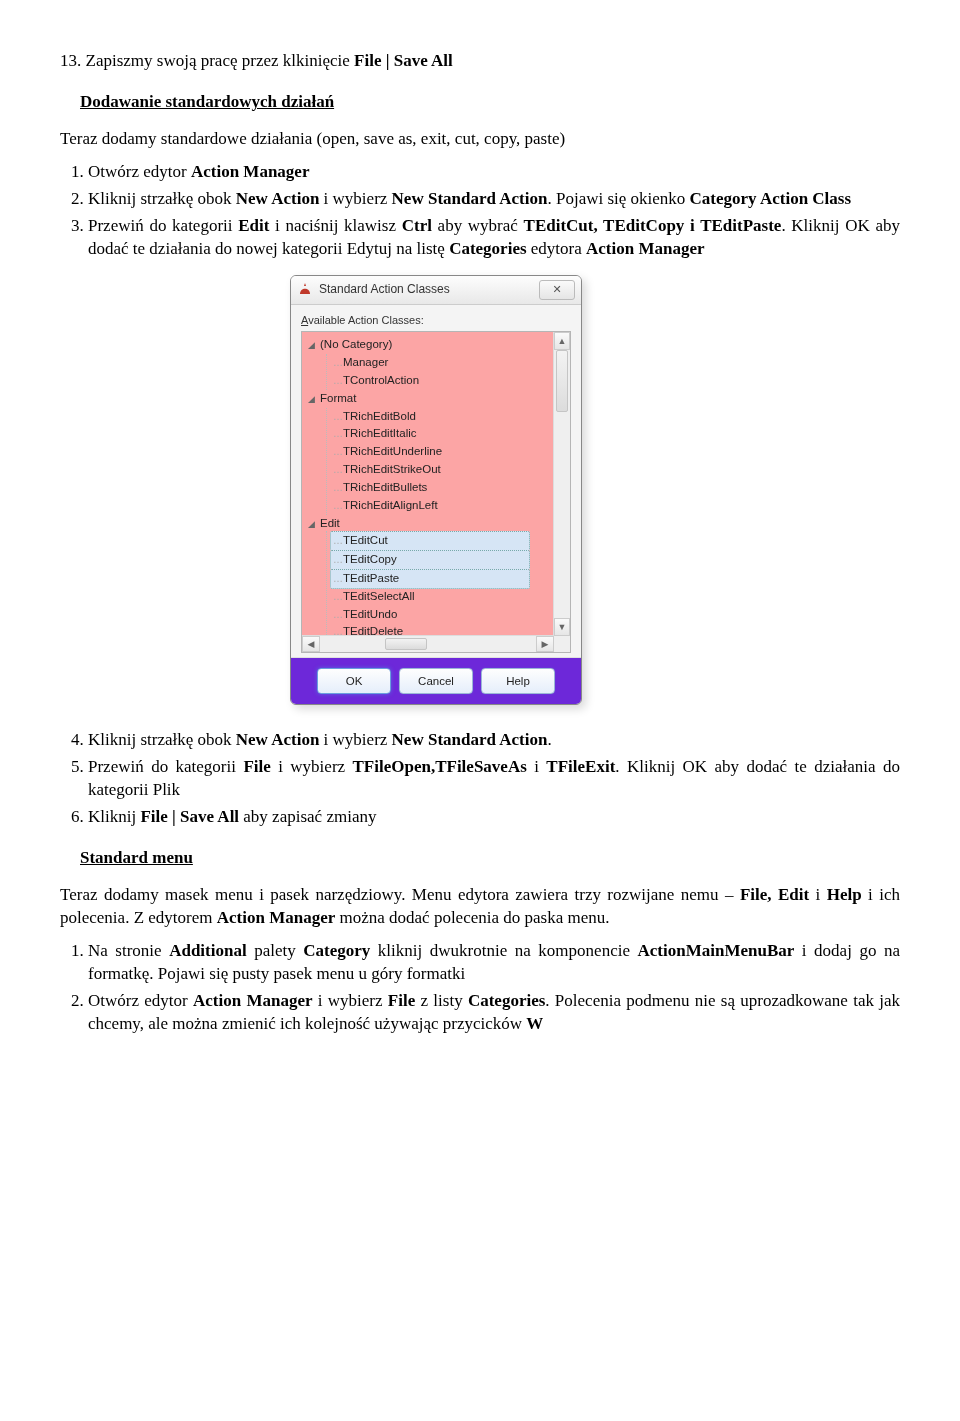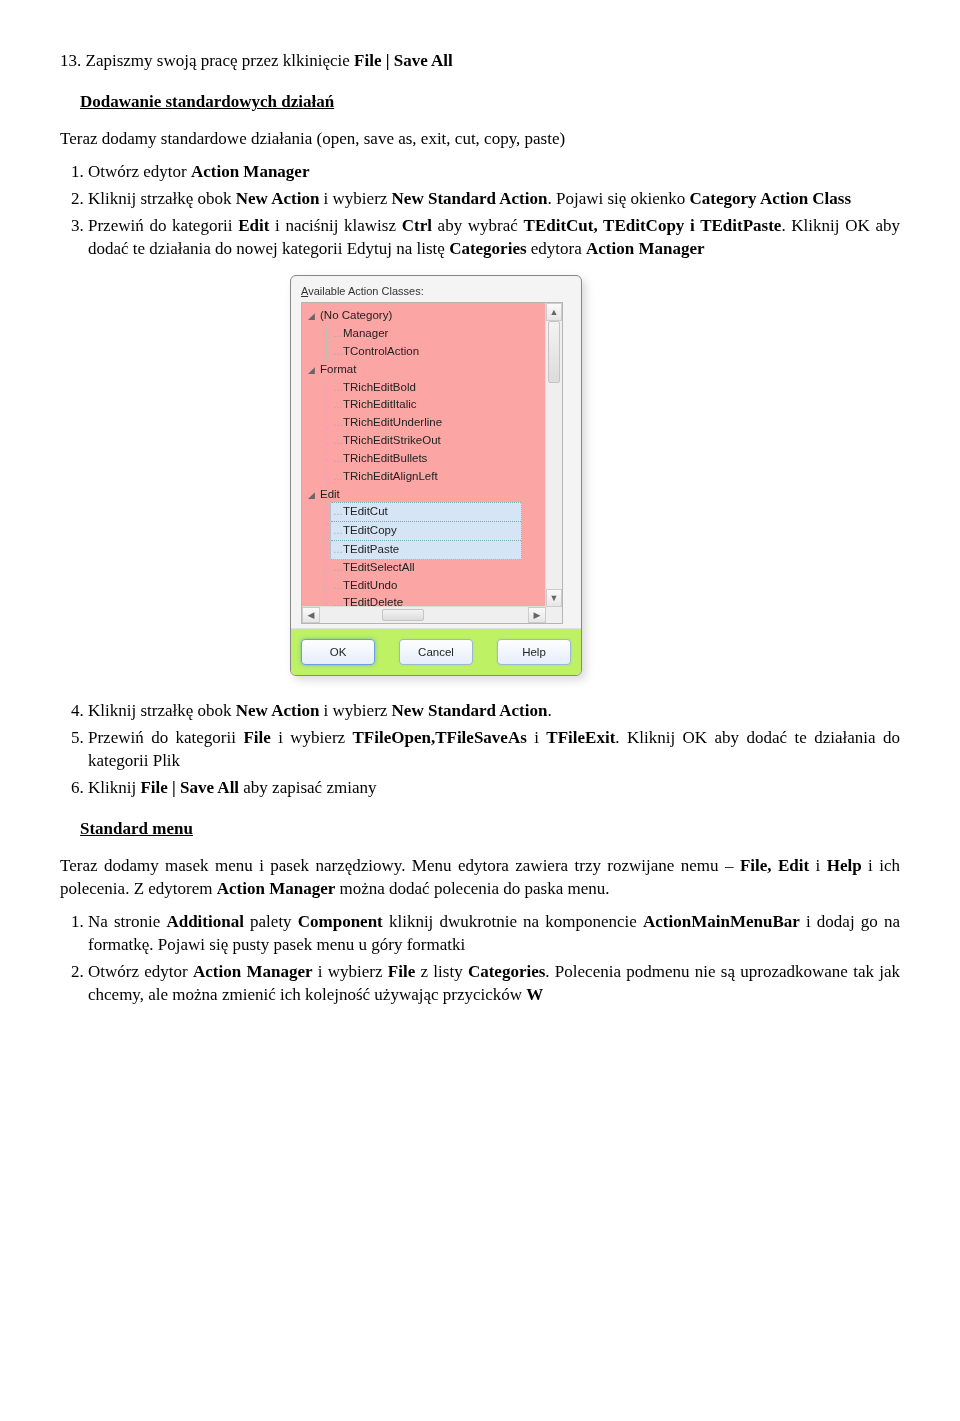--- a/index.html
+++ b/index.html
@@ -46,21 +46,21 @@
   }
   .titlebar .title { font-size: 12px; color:#333; }
   .closebox {
     position:absolute; right:6px; top:4px;
     width: 34px; height: 18px;
     border:1px solid #bbb; border-radius:3px;
     background: linear-gradient(#fafafa,#e5e5e5);
     display:flex; align-items:center; justify-content:center;
     font-size:11px; color:#555;
   }
-  .dlg-body { padding: 8px 18px 4px 10px; }
+  .dlg-body { padding: 8px 10px 4px 10px; }
   .avail-label { font-size:11px; color:#333; margin-bottom:4px; }
   .avail-label u { text-decoration: underline; }
   .listbox {
     border:1px solid #b5b5b5;
     background:#fca5a5;
     height: 320px;
     overflow:hidden;
     position:relative;
   }
   .tree { padding: 4px 0 4px 6px; font-size:11.5px; color:#222; line-height:1.55; }
@@ -79,21 +79,21 @@
   .list-scroll-v .arrow { height:16px; display:flex;align-items:center;justify-content:center;font-size:9px;color:#666; border:1px solid #ccc; background:linear-gradient(#fafafa,#e6e6e6);}
   .list-scroll-v .thumb { margin:0 2px; height:60px; background:linear-gradient(#f3f3f3,#dcdcdc); border:1px solid #c5c5c5; border-radius:2px; position:absolute; top:18px; left:0; right:0;}
   .list-scroll-h {
     position:absolute; left:0; right:16px; bottom:0; height:16px;
     background:#efefef; border-top:1px solid #ddd; display:flex; align-items:center;
   }
   .list-scroll-h .arrow { width:16px;height:14px;display:flex;align-items:center;justify-content:center;font-size:9px;color:#666;border:1px solid #ccc;background:linear-gradient(#fafafa,#e6e6e6);}
   .list-scroll-h .track { flex:1; position:relative; height:12px;}
   .list-scroll-h .thumb { position:absolute; left:30%; width:40px; top:0; bottom:0; background:linear-gradient(#f3f3f3,#dcdcdc); border:1px solid #c5c5c5; border-radius:2px;}
   .corner { position:absolute; right:0; bottom:0; width:16px;height:16px; background:#efefef;}
-  .btnrow { display:flex; gap:8px; padding:10px; justify-content:space-between; border-top:1px solid #e0e0e0; background:#bef264;}
+  .btnrow { display:flex; gap:8px; padding:10px; justify-content:center; border-top:1px solid #e0e0e0; background:#6d28d9;}
   .btn {
     min-width: 72px; height:24px;
     border:1px solid #9cb7d6; border-radius:4px;
     background: linear-gradient(#fefefe,#e5eefb);
     font-size:11.5px; color:#222;
     display:flex; align-items:center; justify-content:center;
     box-shadow: 0 0 2px rgba(100,150,220,0.3);
   }
   .btn.primary { box-shadow: 0 0 4px rgba(80,140,230,0.6); border-color:#6a9ede;}
 </style>
@@ -111,20 +111,32 @@
 <div class="para">Teraz dodamy standardowe działania (open, save as, exit, cut, copy, paste)</div>
 
 <ol class="ol-top">
   <li>Otwórz edytor <span class="bi">Action Manager</span></li>
   <li>Kliknij strzałkę obok <span class="bi">New Action</span>  i wybierz <span class="bi">New Standard Action</span>. Pojawi się okienko <span class="bi">Category Action Class</span></li>
   <li>Przewiń do kategorii <span class="bi">Edit</span>  i naciśnij klawisz <span class="bi">Ctrl</span>  aby wybrać <span class="bi">TEditCut, TEditCopy i TEditPaste</span>. Kliknij OK aby dodać te działania do nowej kategorii Edytuj na listę <span class="bi">Categories</span> edytora <span class="bi">Action Manager</span></li>
 </ol>
 
 <div class="dialog-wrap">
   <div class="dialog">
+    <div class="titlebar">
+      <span class="icon">
+        <svg width="16" height="16" viewBox="0 0 16 16">
+            <path d="M3 12 C3 5 13 5 13 12 L3 12 Z" fill="#c0392b"></path>
+            <path d="M7 4 L9 4 L8 1 Z" fill="#c0392b"></path>
+          </svg>
+      </span>
+      <span class="title">Standard Action Classes</span>
+      <div class="closebox">
+        <span>✕</span>
+      </div>
+    </div>
     <div class="dlg-body">
       <div class="avail-label"><u>A</u>vailable Action Classes:</div>
       <div class="listbox">
         <div class="tree">
 
           <div class="node group">
             <span class="tw">◢</span><span class="lbl">(No Category)</span>
             <div class="children">
               <span class="leaf">Manager</span>
               <span class="leaf">TControlAction</span>
@@ -187,15 +199,15 @@
 
 <div class="section-title">
   <b>Standard menu </b>
 </div>
 
 <div class="para">
   Teraz dodamy masek menu i pasek narzędziowy. Menu edytora zawiera trzy rozwijane nemu – <span class="bi">File, Edit</span> i <span class="bi">Help</span>  i ich polecenia. Z edytorem <span class="bi">Action Manager</span>  można dodać polecenia do paska menu.
 </div>
 
 <ol class="ol-top">
-  <li>Na stronie <span class="bi">Additional</span>   palety <span class="bi">Component</span> kliknij dwukrotnie na komponencie <span class="bi">ActionMainMenuBar</span>  i dodaj go na formatkę. Pojawi  się pusty pasek menu u góry formatki</li>
+  <li>Na stronie <span class="bi">Additional</span>   palety <span class="bi">Category</span> kliknij dwukrotnie na komponencie <span class="bi">ActionMainMenuBar</span>  i dodaj go na formatkę. Pojawi  się pusty pasek menu u góry formatki</li>
   <li>Otwórz edytor <span class="bi">Action Manager</span> i wybierz <span class="bi">File</span> z listy <span class="bi">Categories</span>. Polecenia podmenu  nie są uprozadkowane tak jak chcemy, ale można zmienić ich kolejność używając przycicków <span class="bi">W</span></li>
 </ol>
 
 </body></html>

